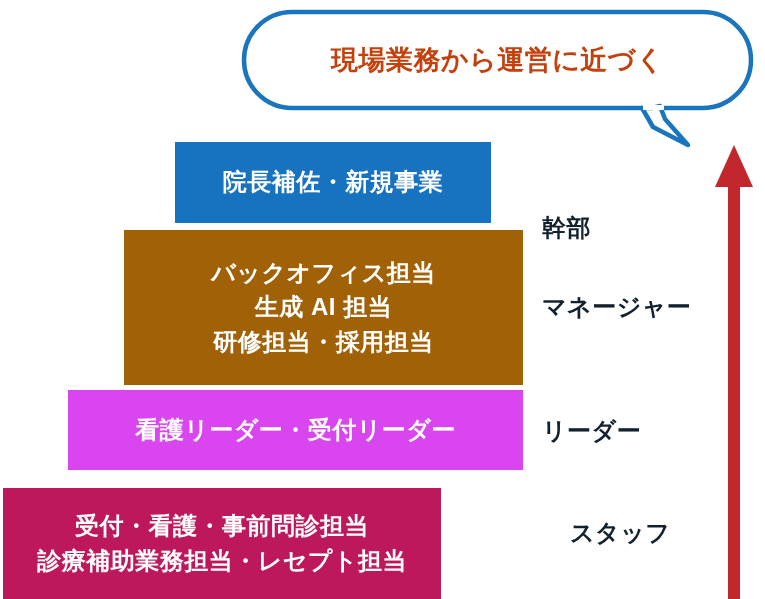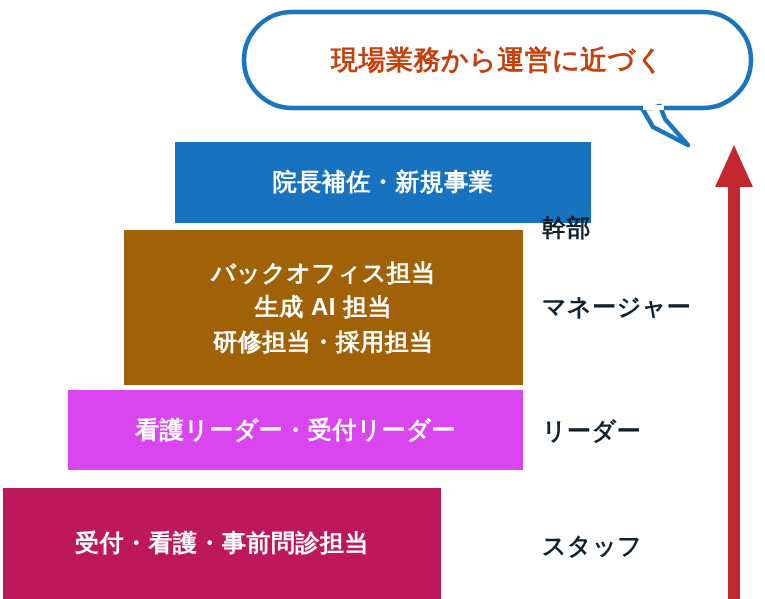--- a/index.html
+++ b/index.html
@@ -63,40 +63,40 @@
     letter-spacing: 0.5px;
   }
   .tier-lines {
     display: block;
   }
   .tier-line {
     display: block;
     white-space: nowrap;
   }
 
-  .tier-1 { left: 175px; top: 142px; width: 416px; height: 81px; background: #1772c0; font-size: 24px; }
+  .tier-1 { left: 175px; top: 142px; width: 316px; height: 81px; background: #1772c0; font-size: 24px; }
   .tier-2 { left: 124px; top: 230px; width: 399px; height: 155px; background: #a16207; font-size: 24px; }
   .tier-3 { left: 68px;  top: 390px; width: 455px; height: 80px;  background: #d946ef; font-size: 24px; }
   .tier-4 { left: 3px;   top: 488px; width: 438px; height: 111px; background: #be185d; font-size: 24px; }
 
   
   .rank-label {
     position: absolute;
     left: 542px;
     font-size: 24px;
     font-weight: bold;
     color: #12212e;
     letter-spacing: 0.5px;
     white-space: nowrap;
     line-height: 1;
   }
   .rank-1 { top: 171px; margin-top: 45px; }
   .rank-2 { top: 295px; }
   .rank-3 { top: 419px; }
-  .rank-4 { top: 534px; }
+  .rank-4 { top: 521px; margin-left: 28px; }
 
   
   .arrow {
     position: absolute;
     left: 713px;
     top: 143px;
     width: 42px;
     height: 456px;
   }
 </style>
@@ -138,20 +138,21 @@
   <div class="tier tier-3">
     <span class="tier-lines">
       <span class="tier-line">看護リーダー・受付リーダー</span>
     </span>
   </div>
   <div class="rank-label rank-3">リーダー</div>
 
   <div class="tier tier-4">
     <span class="tier-lines">
       <span class="tier-line">受付・看護・事前問診担当</span>
+      <span class="tier-line">診療補助業務担当・レセプト担当</span>
     </span>
   </div>
   <div class="rank-label rank-4">スタッフ</div>
 
   <svg class="arrow" viewBox="0 0 42 456" preserveAspectRatio="none">
     <polygon points="21,2 40,44 27,44 27,456 15,456 15,44 2,44" fill="#c1272d"></polygon>
   </svg>
 
 </div>
 

